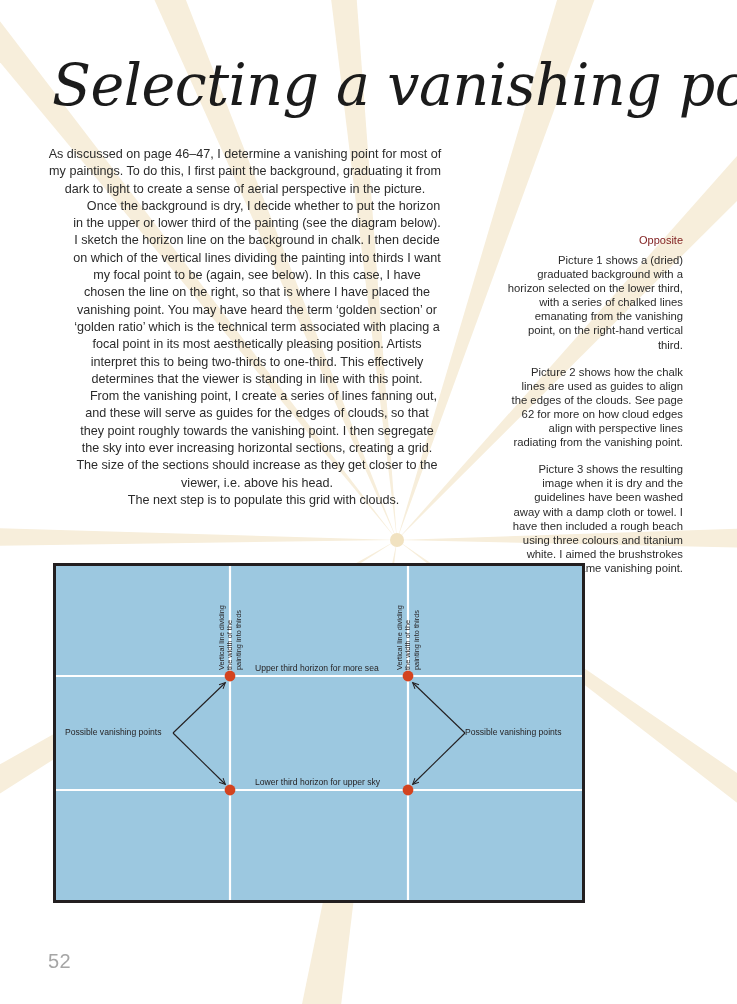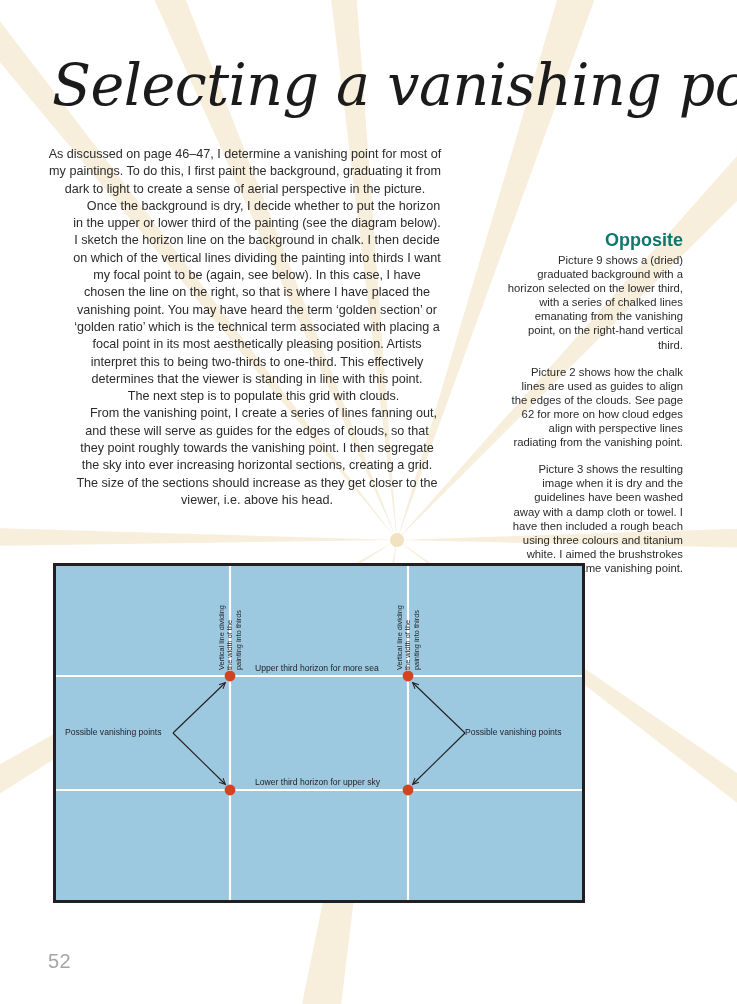--- a/index.html
+++ b/index.html
@@ -46,24 +46,24 @@
   .body-col p.indent{text-indent:13px;margin-left:24px;}
 
   
   .sidebar{
     position:absolute;left:505px;top:233px;width:178px;
     text-align:right;
     z-index:3;
   }
   .sidebar h2{
     margin:0 0 6px 0;
-    font-size:18px;
+    font-size:11px;
     line-height:14px;
-    font-weight:bold;
-    color:#0f766e;
+    font-weight:normal;
+    color:#7f1d1d;
   }
   .sidebar p{
     margin:0 0 13px 0;
     font-size:11.3px;
     line-height:14.1px;
     color:#2b2b2b;
   }
   .sidebar p:last-child{margin-bottom:0;}
 
   
@@ -134,27 +134,27 @@
       <polygon points="397,540 762,790 762,822"></polygon>
     </g>
     <circle cx="397" cy="540" r="7" fill="#f1e2c0"></circle>
   </svg>
 
   <div class="title">Selecting a vanishing point</div>
 
   <div class="body-col">
     <p>As discussed on page 46–47, I determine a vanishing point for most of my paintings. To do this, I first paint the background, graduating it from dark to light to create a sense of aerial perspective in the picture.</p>
     <p class="indent">Once the background is dry, I decide whether to put the horizon in the upper or lower third of the painting (see the diagram below). I sketch the horizon line on the background in chalk. I then decide on which of the vertical lines dividing the painting into thirds I want my focal point to be (again, see below). In this case, I have chosen the line on the right, so that is where I have placed the vanishing point. You may have heard the term ‘golden section’ or ‘golden ratio’ which is the technical term associated with placing a focal point in its most aesthetically pleasing position. Artists interpret this to being two-thirds to one-third. This effectively determines that the viewer is standing in line with this point.</p>
+    <p class="indent">From the vanishing point, I create a series of lines fanning out, and these will serve as guides for the edges of clouds, so that they point roughly towards the vanishing point. I then segregate the sky into ever increasing horizontal sections, creating a grid. The size of the sections should increase as they get closer to the viewer, i.e. above his head.</p>
     <p class="indent">The next step is to populate this grid with clouds.</p>
-    <p class="indent">From the vanishing point, I create a series of lines fanning out, and these will serve as guides for the edges of clouds, so that they point roughly towards the vanishing point. I then segregate the sky into ever increasing horizontal sections, creating a grid. The size of the sections should increase as they get closer to the viewer, i.e. above his head.</p>
   </div>
 
   <div class="sidebar">
     <h2>Opposite</h2>
-    <p>Picture 9 shows a (dried) graduated background with a horizon selected on the lower third, with a series of chalked lines emanating from the vanishing point, on the right-hand vertical third.</p>
+    <p>Picture 1 shows a (dried) graduated background with a horizon selected on the lower third, with a series of chalked lines emanating from the vanishing point, on the right-hand vertical third.</p>
     <p>Picture 2 shows how the chalk lines are used as guides to align the edges of the clouds. See page 62 for more on how cloud edges align with perspective lines radiating from the vanishing point.</p>
     <p>Picture 3 shows the resulting image when it is dry and the guidelines have been washed away with a damp cloth or towel. I have then included a rough beach using three colours and titanium white. I aimed the brushstrokes towards the same vanishing point.</p>
   </div>
 
 
   <div class="diagram-wrap">
     <div class="diagram-border"></div>
 
     <svg class="diagram-svg" viewBox="0 0 532 340">
       <defs>

